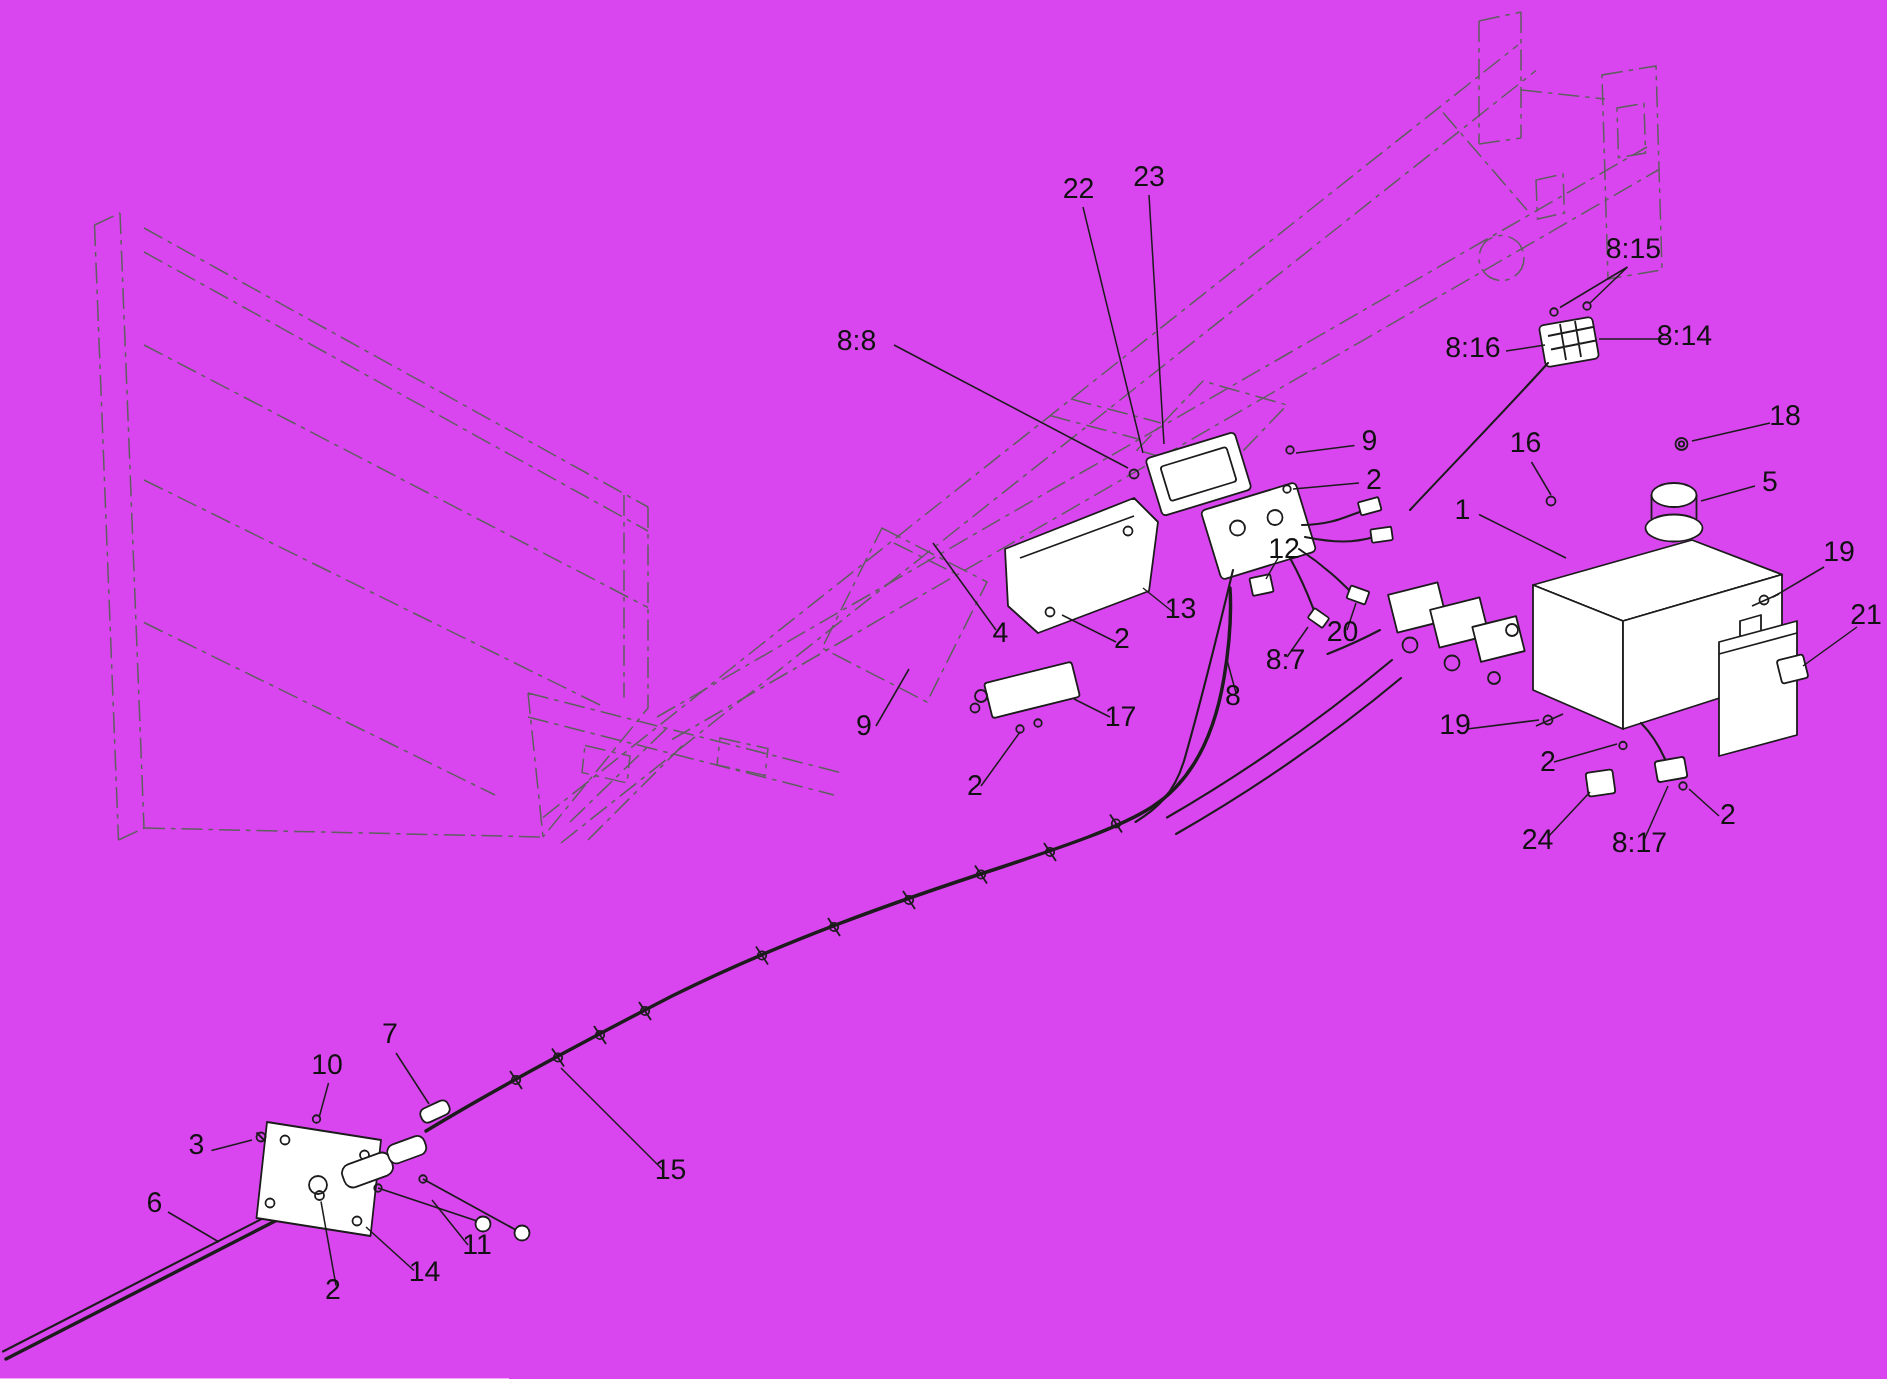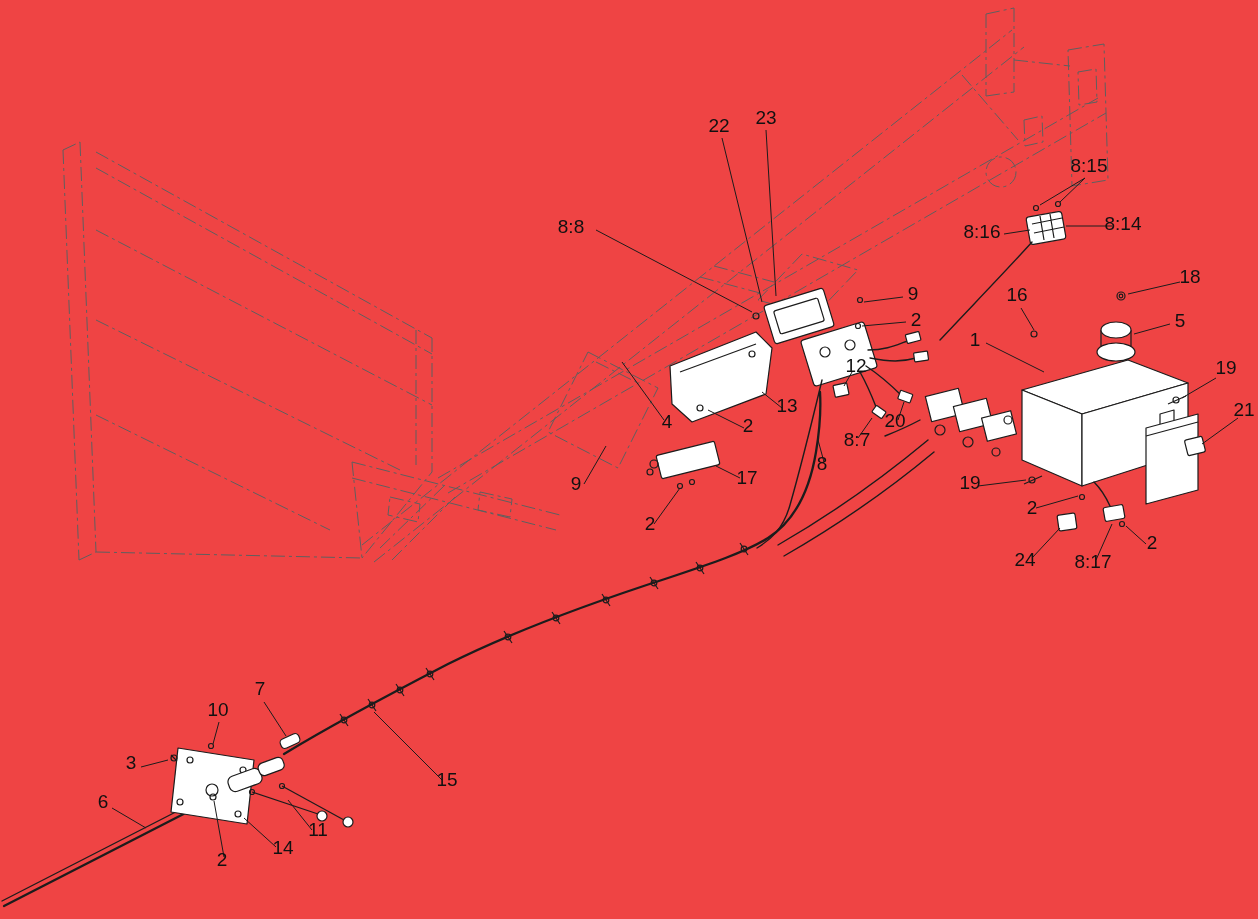--- a/index.html
+++ b/index.html
@@ -1,19 +1,19 @@
 <!DOCTYPE html>
 <html><head>
 <meta charset="utf-8">
 <style>
   html,body{margin:0;padding:0;background:#ffffff;}
   .page{
     position:relative;
     width:1258px;height:919px;
-    background:#ef4444;
+    background:#d946ef;
     overflow:hidden;
     font-family:"Liberation Sans", sans-serif;
   }
   svg{position:absolute;left:0;top:0;}
   .phantom{stroke:#5f5f5f;stroke-width:1;fill:none;stroke-dasharray:14 4 3 4;}
   .part{stroke:#1c1c1c;stroke-width:1.2;fill:none;stroke-linejoin:round;}
   .partfill{stroke:#1c1c1c;stroke-width:1.2;fill:#ffffff;stroke-linejoin:round;}
   .leader{stroke:#1c1c1c;stroke-width:1;fill:none;}
   .cable{stroke:#1c1c1c;stroke-width:2.3;fill:none;stroke-linecap:round;}
   .hose{stroke:#1c1c1c;stroke-width:1.4;fill:none;stroke-linecap:round;}

